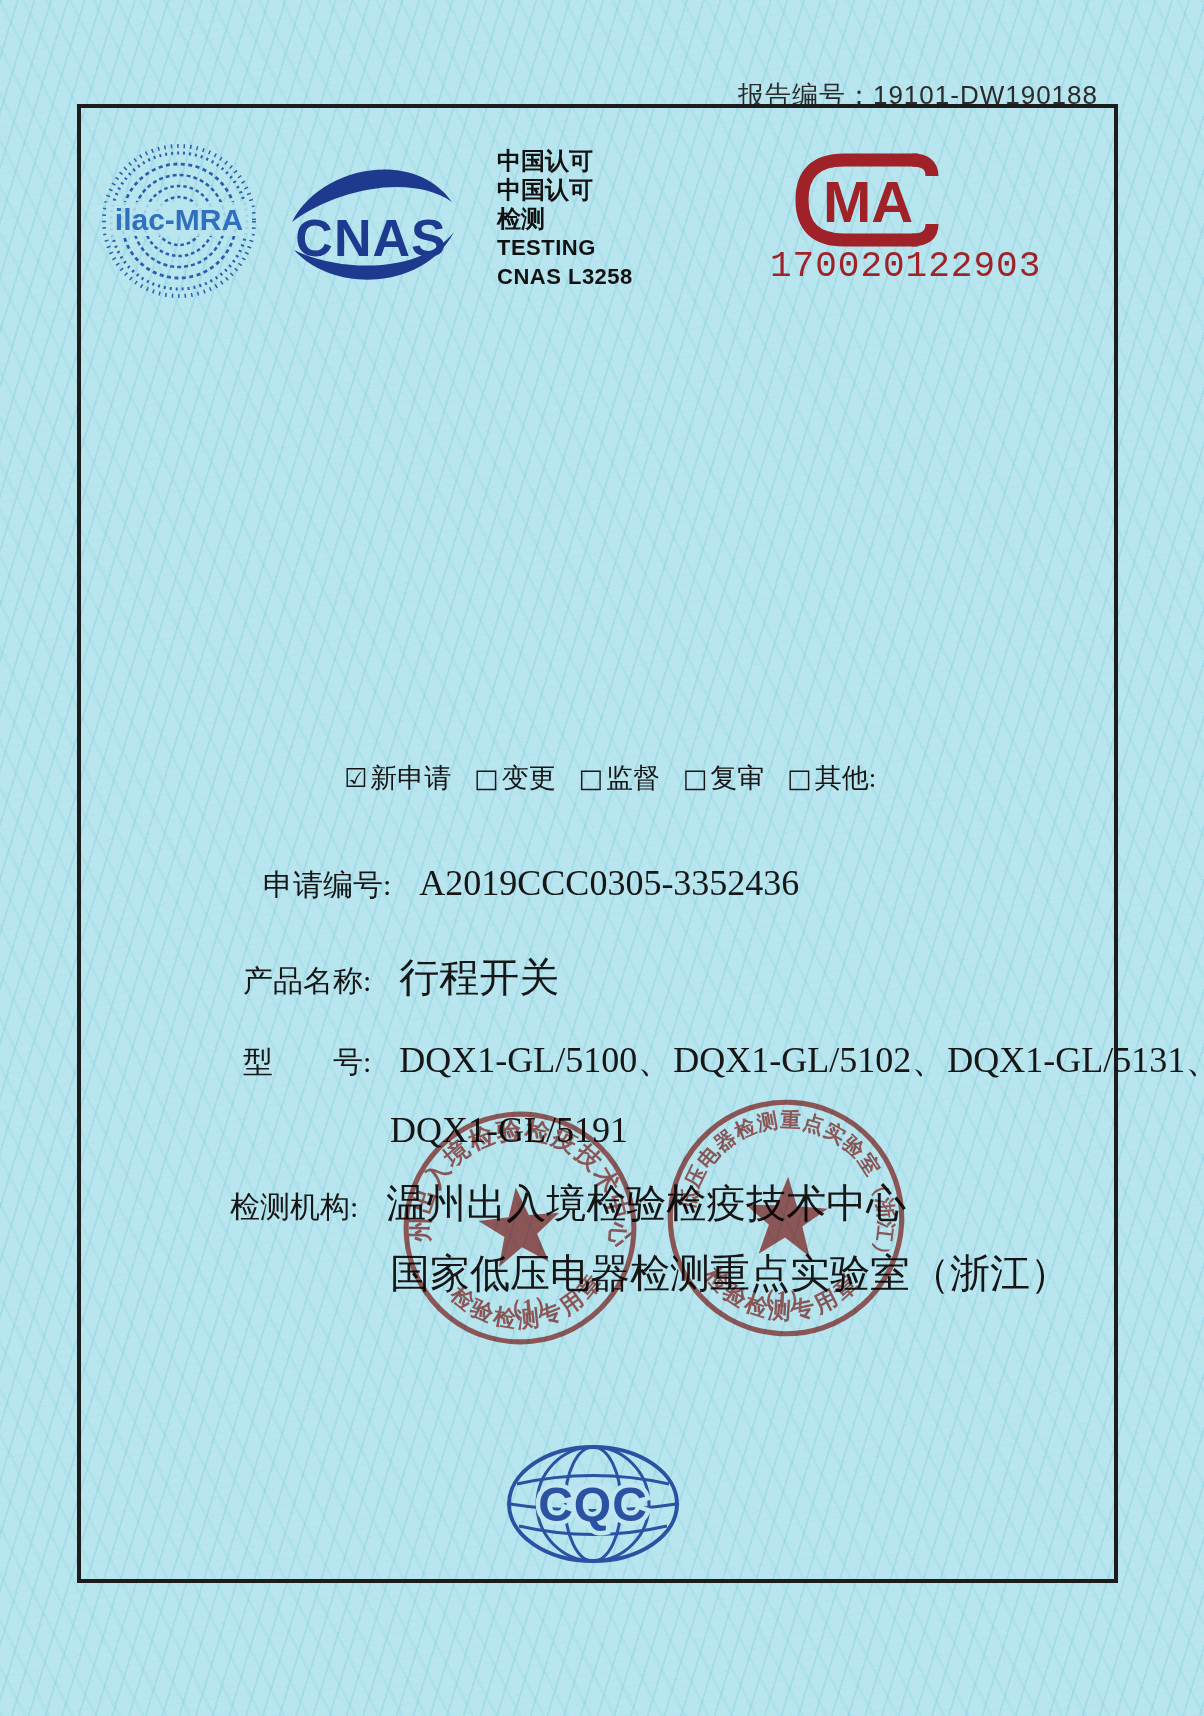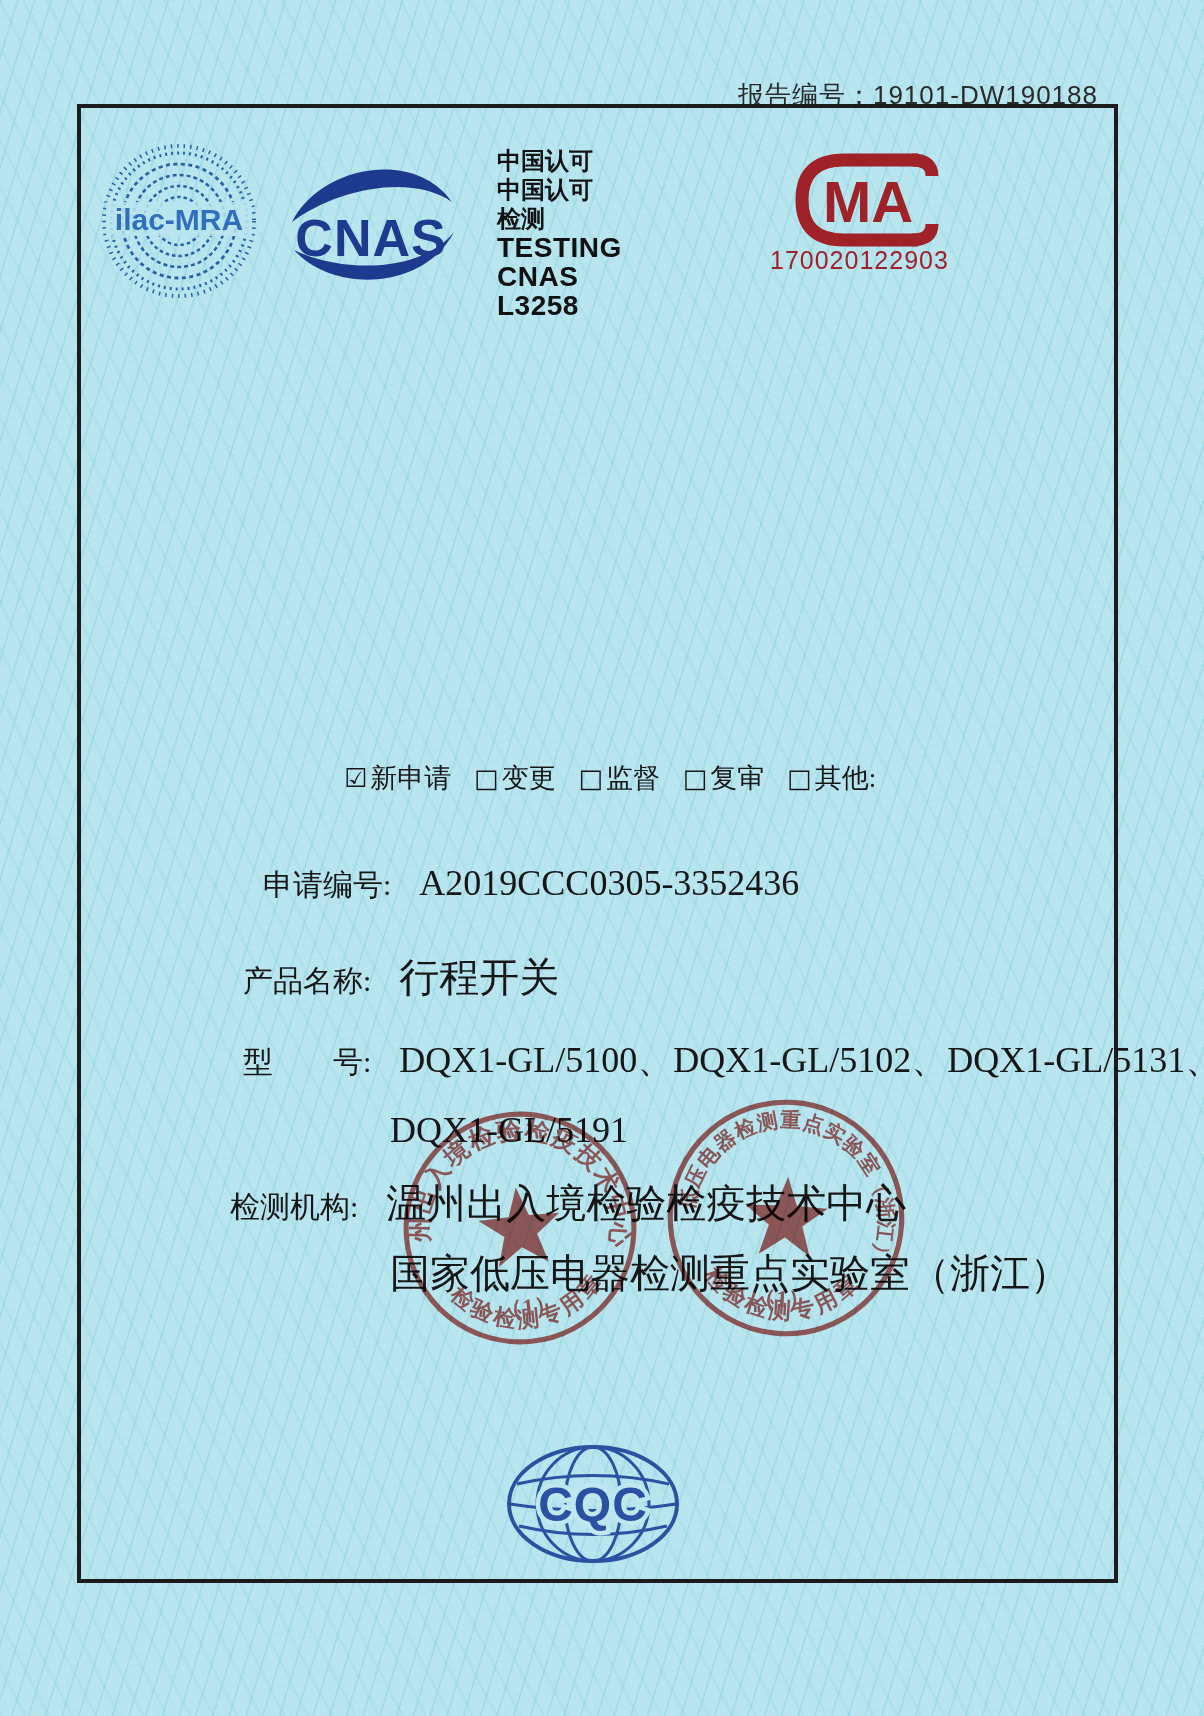--- a/index.html
+++ b/index.html
@@ -26,26 +26,26 @@
   }
   
   .logo{position:absolute;}
   .ilac{left:100px;top:142px;width:158px;height:158px;}
   .cnas{left:282px;top:160px;width:178px;height:132px;}
   .acc-text{
     position:absolute;left:497px;top:146px;width:170px;
     font-family:"Liberation Sans","DejaVu Sans",sans-serif;
     font-size:24px;font-weight:bold;line-height:29px;color:#111;
   }
-  .acc-text .en{font-size:28px;letter-spacing:.5px;}
+  .acc-text .en{font-size:22px;letter-spacing:.5px;}
   .cma{left:786px;top:150px;width:158px;height:100px;}
   .cma-number{
     position:absolute;left:770px;top:246px;width:200px;text-align:left;
-    font-family:Liberation Sans, sans-serif;
-    font-size:25px;color:#9e2227;letter-spacing:1px;
+    font-family:Liberation Mono, monospace;
+    font-size:36px;color:#9e2227;letter-spacing:1px;
   }
   
   .title-1{
     position:absolute;left:77px;top:396px;width:1041px;text-align:center;
     font-size:58px;letter-spacing:20px;color:#101010;text-indent:20px;white-space:nowrap;
   }
   .title-2{
     position:absolute;left:77px;top:540px;width:1041px;text-align:center;
     font-size:60px;letter-spacing:28px;color:#101010;text-indent:28px;white-space:nowrap;
   }

